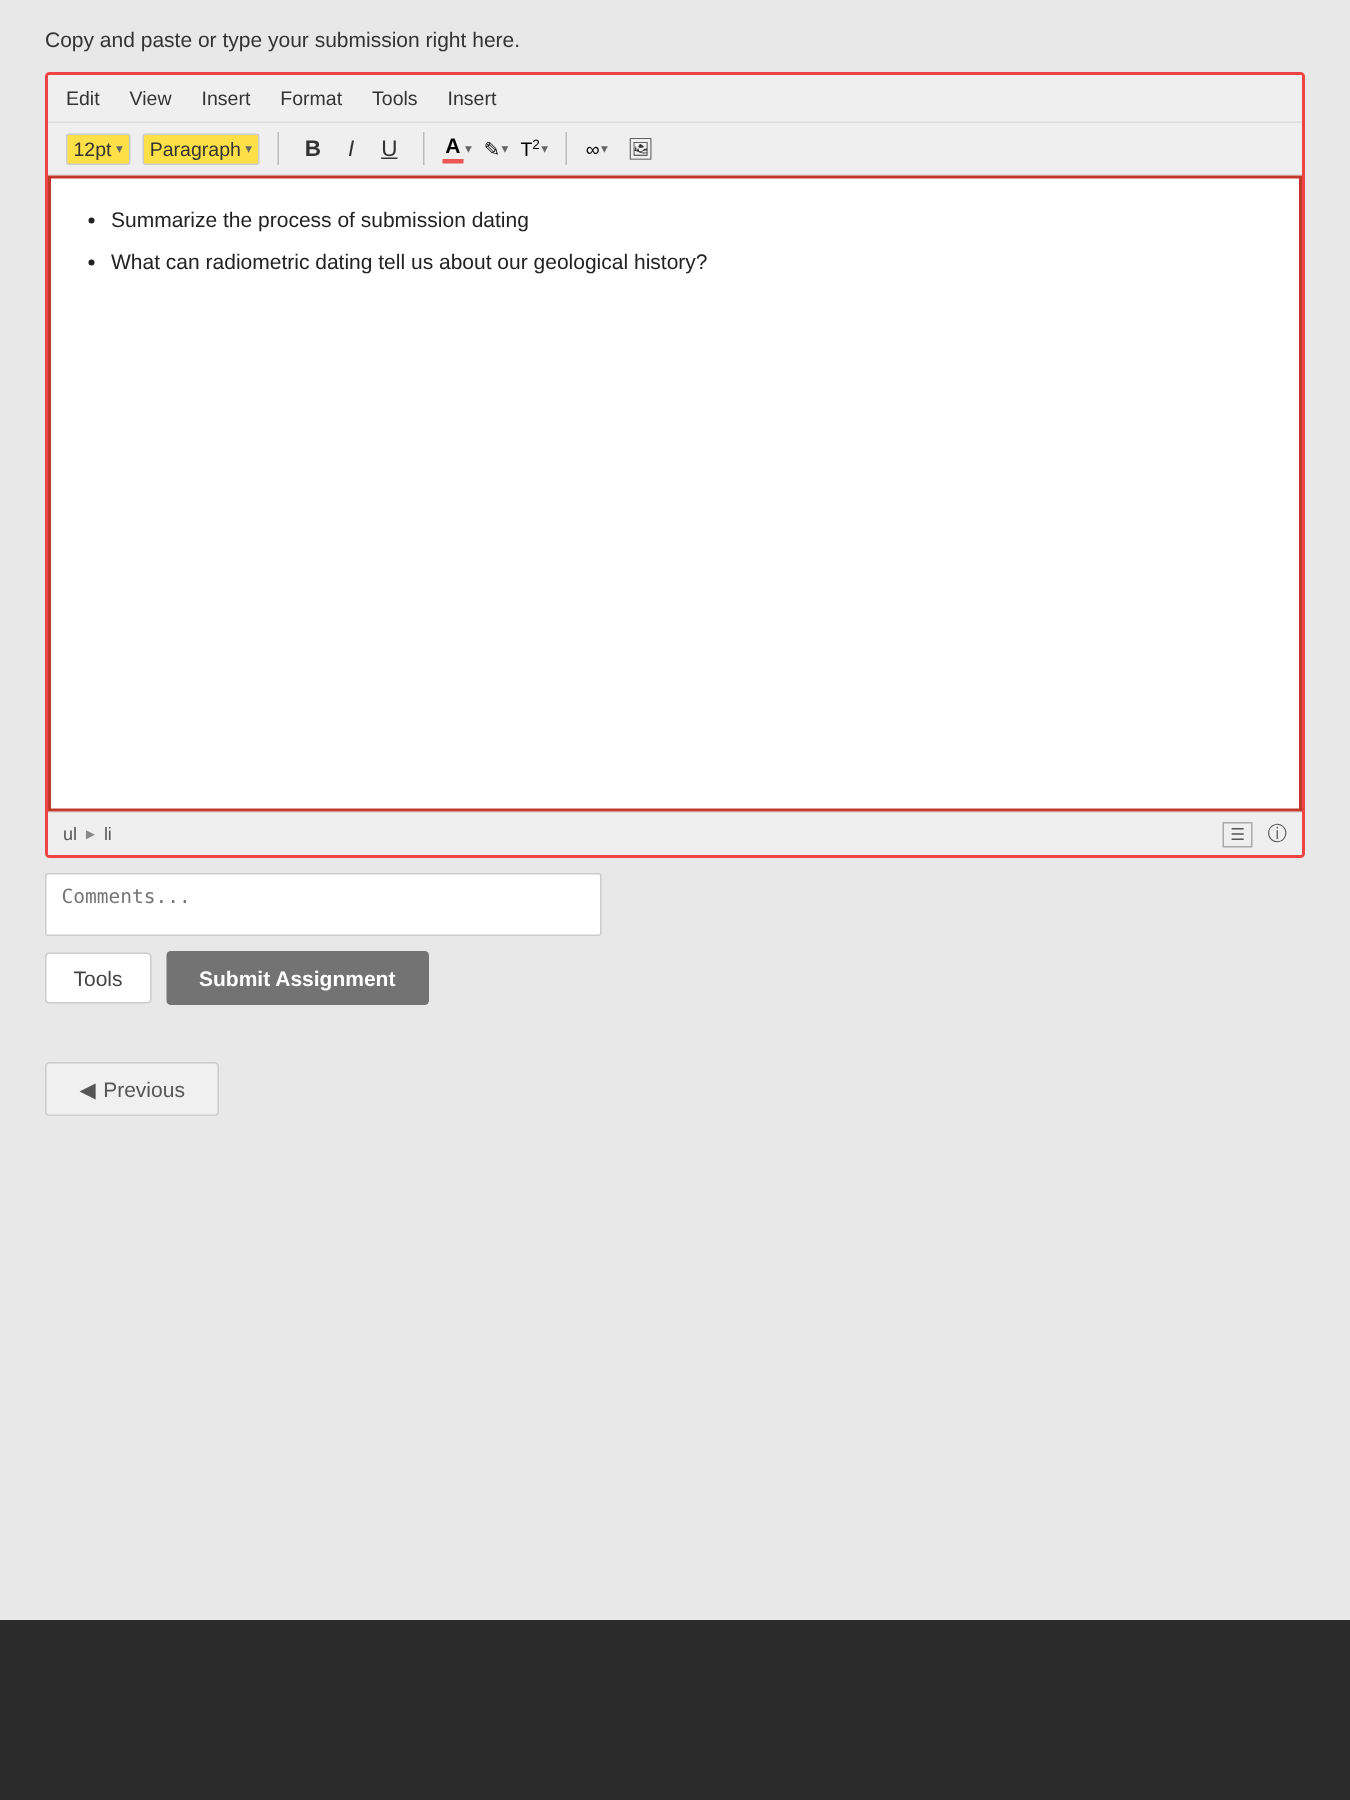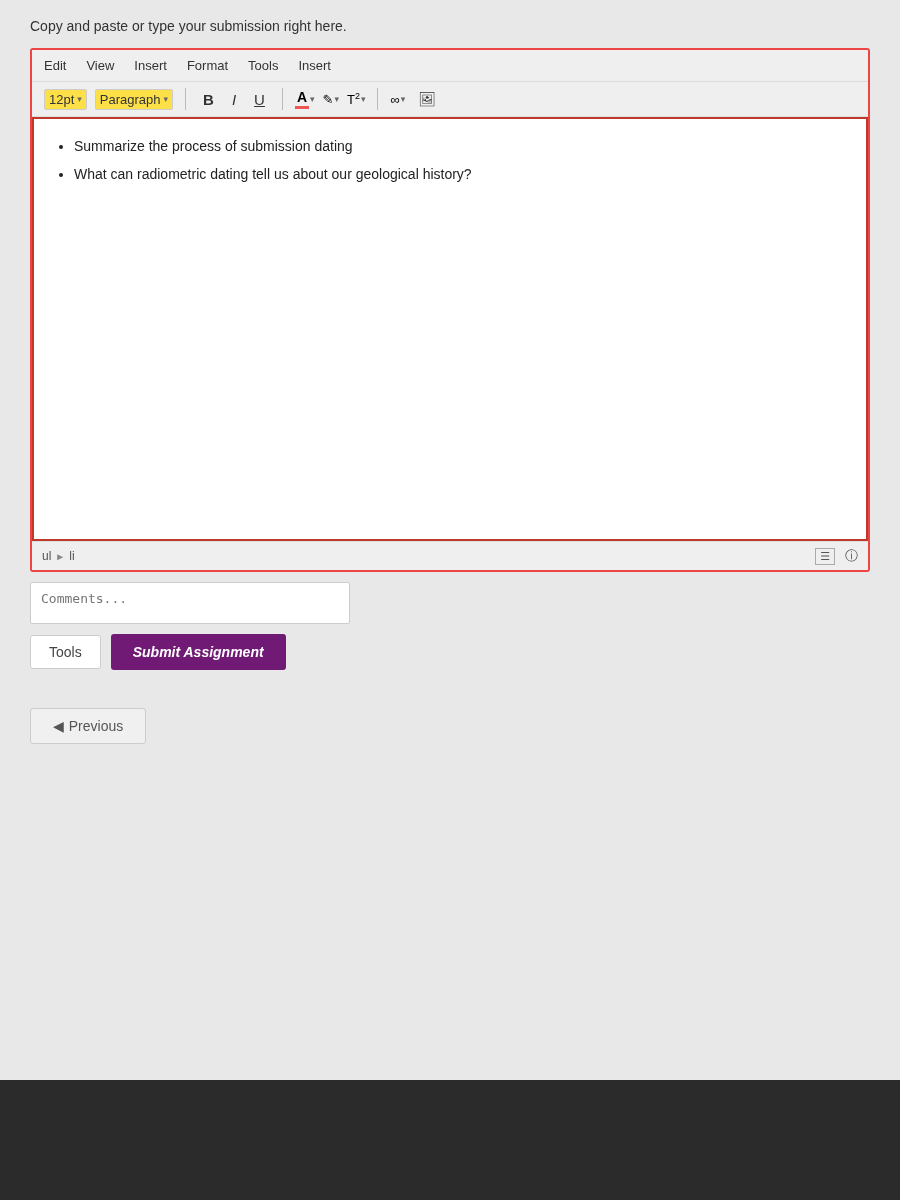--- a/index.html
+++ b/index.html
@@ -180,21 +180,21 @@
       color: #555;
       cursor: pointer;
     }
 
     .comments-area {
       margin-top: 10px;
       padding: 0 0 0 0;
     }
 
     .comments-input {
-      width: 320px;
+      width: 371px;
       height: 42px;
       border: 1px solid #ccc;
       background: #fff;
       font-size: 13px;
       color: #aaa;
       padding: 8px 10px;
       border-radius: 2px;
       resize: none;
       outline: none;
       display: block;
@@ -211,29 +211,28 @@
       background: #fff;
       border: 1px solid #ccc;
       padding: 8px 18px;
       font-size: 14px;
       color: #444;
       cursor: pointer;
       border-radius: 3px;
     }
 
     .submit-btn {
-      background: #701a75;
+      background: #737373;
       border: none;
       padding: 10px 22px;
       font-size: 14px;
       color: #fff;
       cursor: pointer;
       border-radius: 3px;
       font-weight: bold;
-      font-style: italic;
     }
 
     .previous-section {
       margin-top: 28px;
       padding-top: 10px;
     }
 
     .previous-btn {
       background: #f0f0f0;
       border: 1px solid #ccc;

